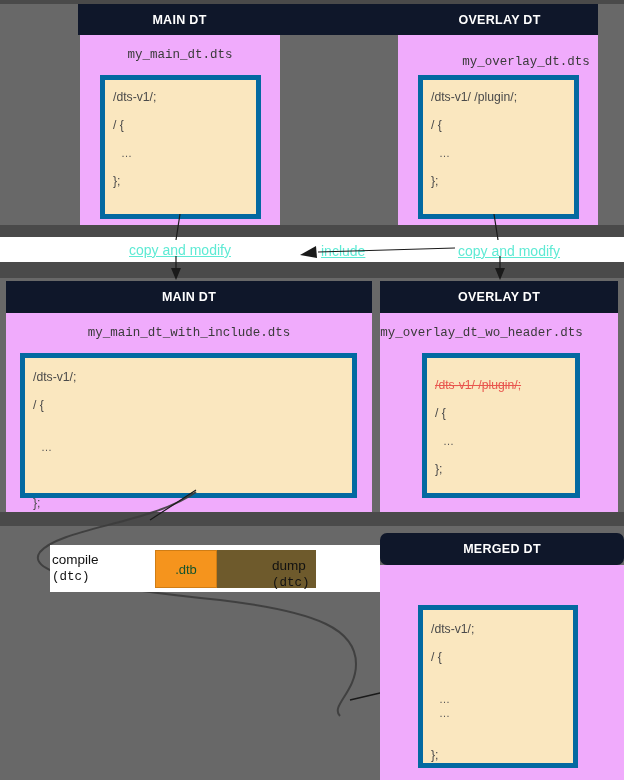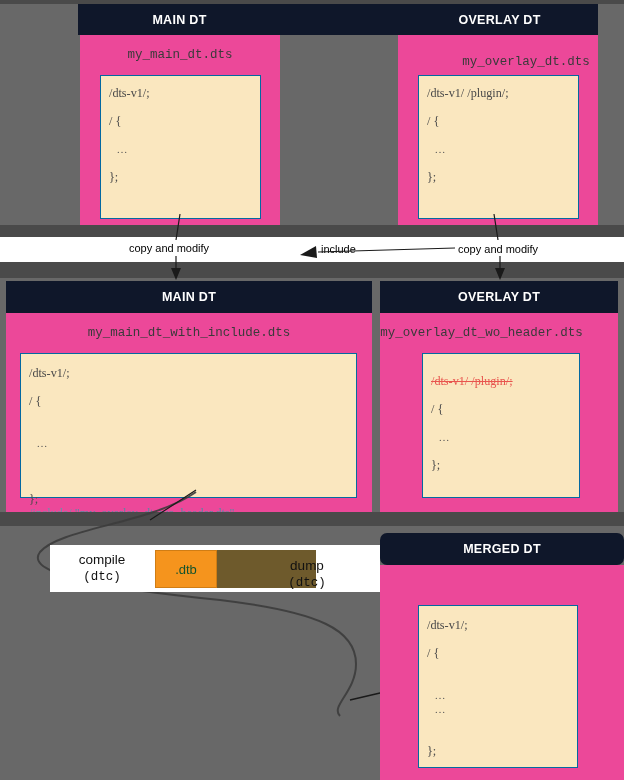--- a/index.html
+++ b/index.html
@@ -25,38 +25,38 @@
     font-weight: bold;
     font-size: 12.5px;
     letter-spacing: .3px;
     display: flex;
     align-items: center;
     justify-content: center;
     box-sizing: border-box;
   }
   .panel-body {
     position: absolute;
-    background: #ec4899;
+    background: #f0abfc;
     box-sizing: border-box;
     padding-left: 11px;
   }
   .file-name {
     position: absolute;
     font-family: "Liberation Mono", monospace;
     font-size: 12.5px;
     color: #3a3a3a;
     white-space: pre;
     text-align: center;
   }
   .code-box {
     position: absolute;
     background: #fae7bf;
-    border: 1px solid #0369a1;
-    box-sizing: border-box;
-    font-family: Liberation Serif, serif;
+    border: 5px solid #0369a1;
+    box-sizing: border-box;
+    font-family: Liberation Sans, sans-serif;
     font-size: 12.2px;
     line-height: 14px;
     color: #4a4a4a;
     padding: 10px 0 0 8px;
     white-space: pre;
   }
   .code-box .ln { display: block; height: 14px; }
   .code-box .sp { display: block; height: 14px; }
   .strike {
     color: #e8554e;
@@ -69,30 +69,30 @@
 
   
   .white-strip {
     position: absolute;
     background: #ffffff;
     box-sizing: border-box;
   }
   .edge-label {
     position: absolute;
     font-family: "Liberation Sans", sans-serif;
-    font-size: 11px;
-    color: #000000;
-    white-space: pre;
+    font-size: 14px;
+    color: #5eead4;
+    white-space: pre;
+    text-decoration: underline;
   }
   .proc-label {
     position: absolute;
     font-family: "Liberation Sans", sans-serif;
     font-size: 13.5px;
     color: #111111;
-    text-align: center;
     white-space: pre;
     line-height: 16px;
   }
   .proc-label .mono {
     font-family: "Liberation Mono", monospace;
     font-size: 12.5px;
   }
   .dtb-box {
     position: absolute;
     background: #F5941D;

